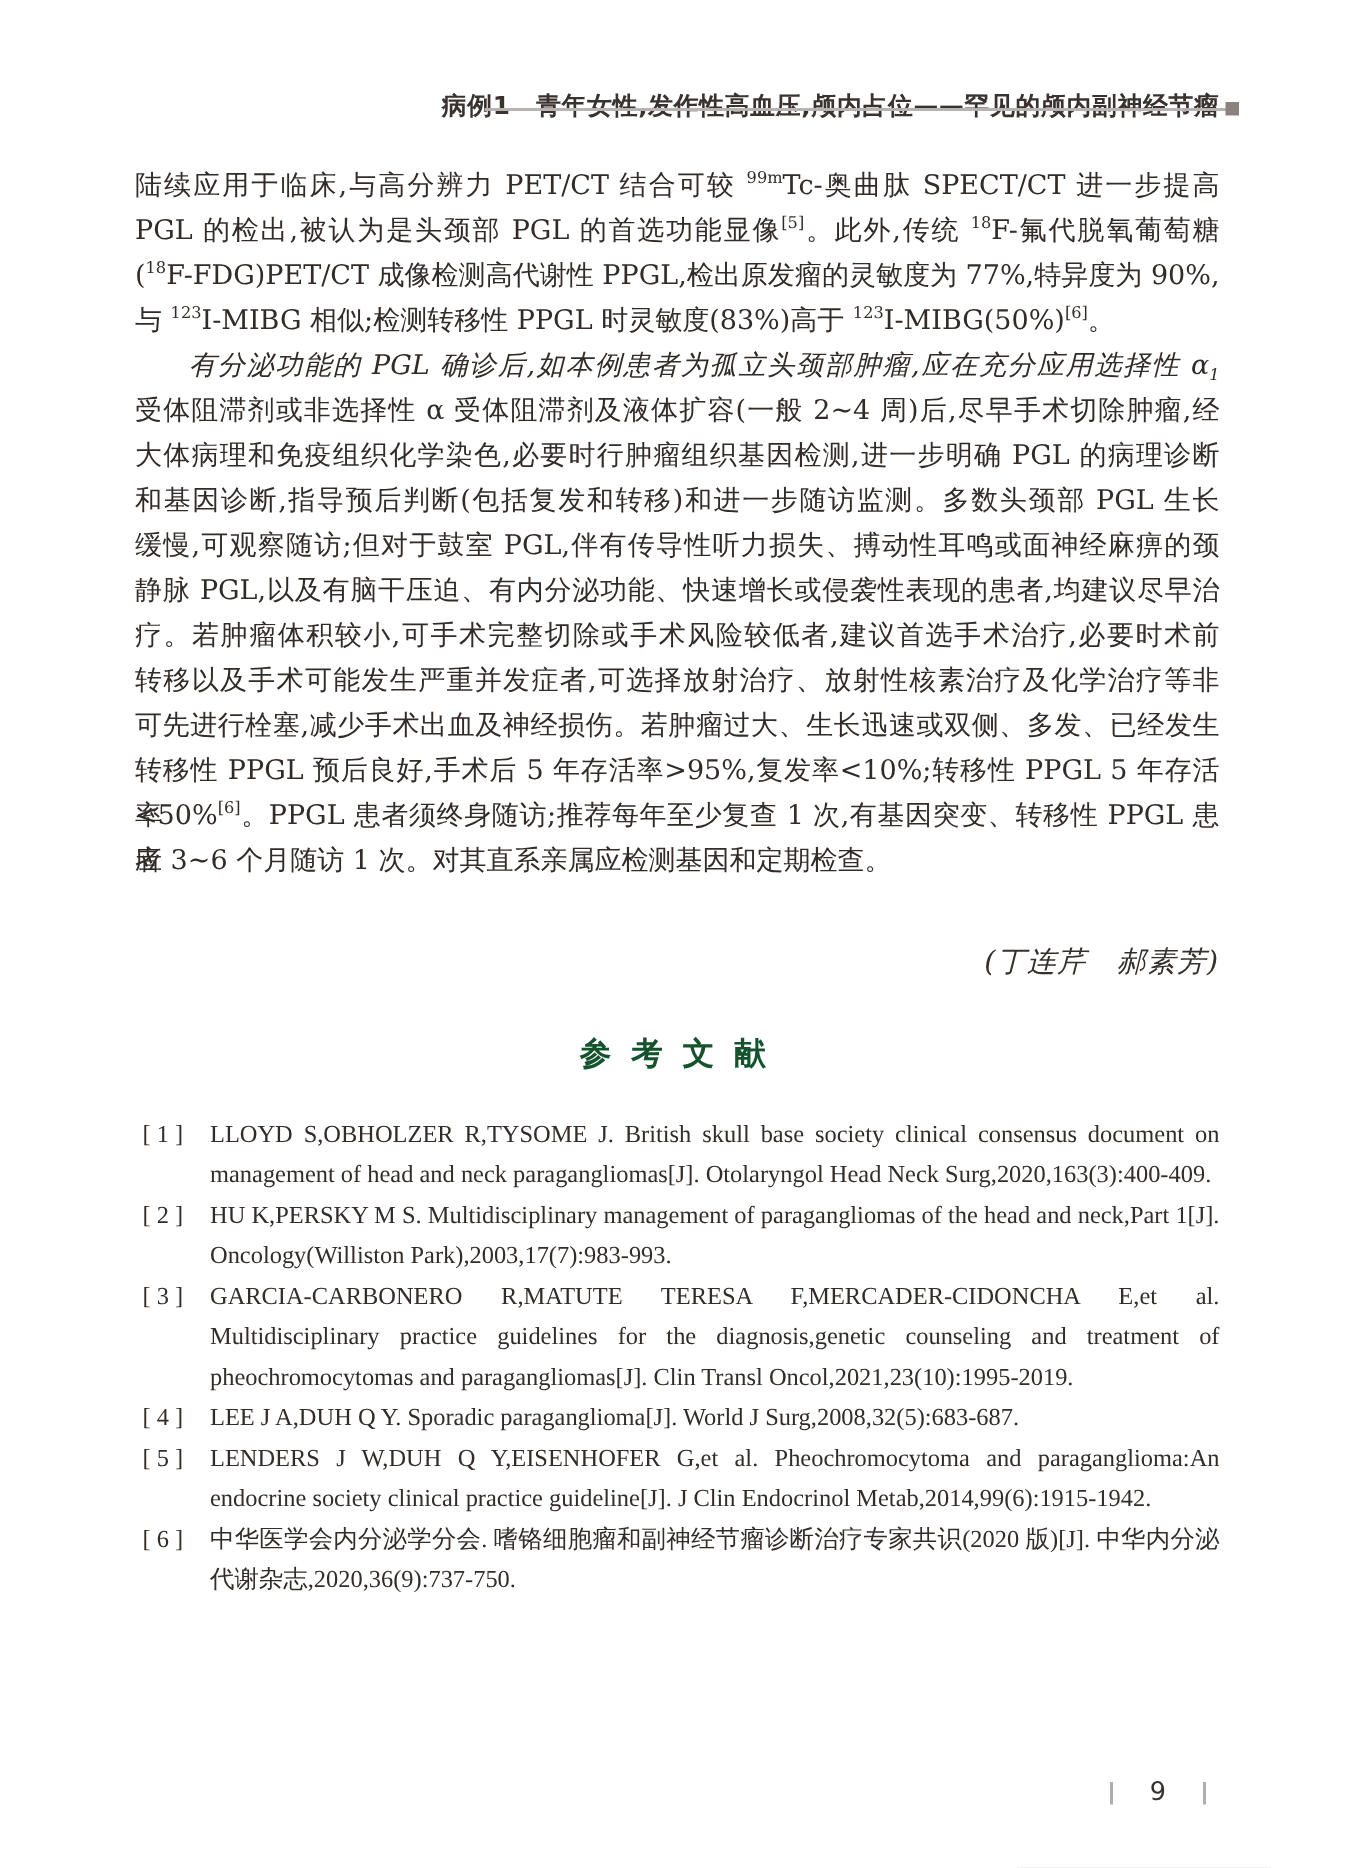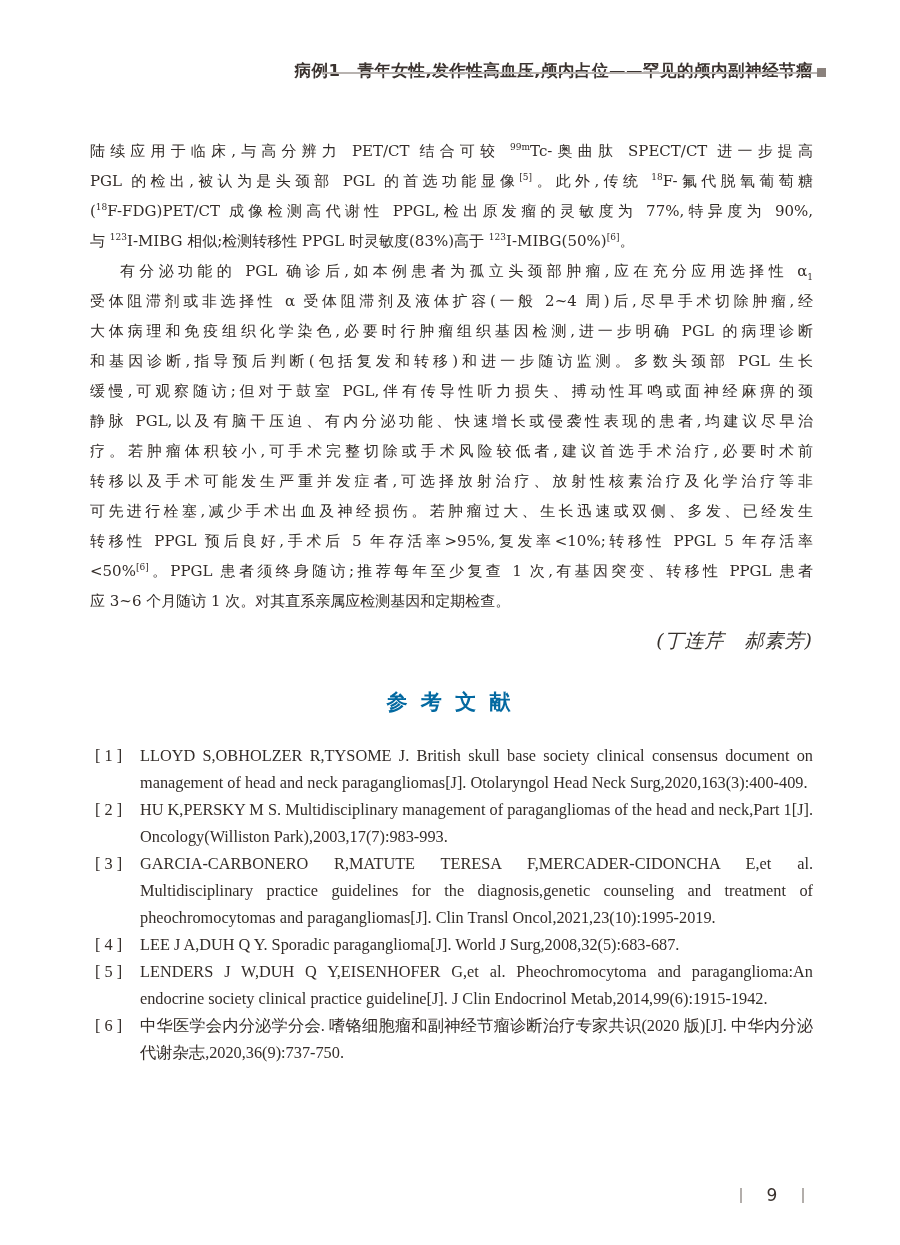--- a/index.html
+++ b/index.html
@@ -18,43 +18,43 @@
   .header-rule {
     position:absolute; top:72px; left:323px; width:497px; height:2px;
     background:#b8b3b0;
   }
   .header-rule-square {
     position:absolute; top:68px; left:817px; width:9px; height:9px;
     background:#8b827d;
   }
   
   .body-text {
-    position:absolute; top:136px; left:90px; width:723px;
-    font-size:15px;
+    position:absolute; top:109px; left:90px; width:723px;
+    font-size:18px;
   }
   .body-text .line {
     height:30px; line-height:30px;
     text-align:justify; text-align-last:justify; -moz-text-align-last:justify;
     overflow:visible; white-space:nowrap0;
   }
   .body-text .line.last { text-align-last:left; -moz-text-align-last:left; }
-  .body-text .line.indent { text-indent:2em; }
+  .body-text .line.indent { text-indent:2em;font-style:italic; }
   sup { font-size:0.6em; vertical-align:super; line-height:0; }
   sub { font-size:0.6em; vertical-align:sub; line-height:0; }
   
   .signature {
     position:absolute; top:628px; left:90px; width:723px;
     text-align:right; font-size:19px; font-style:italic; letter-spacing:1px;
     color:#36302c;
   }
   
   .ref-heading {
     position:absolute; top:688px; left:0; width:900px;
     text-align:center; font-family:"DejaVu Sans", sans-serif;
-    font-weight:700; font-size:21px; letter-spacing:3px; color:#0369a1;
+    font-weight:700; font-size:21px; letter-spacing:3px; color:#14532d;
   }
   .references {
     position:absolute; top:742px; left:95px; width:718px;
     font-family:"Liberation Serif", serif; font-size:16.3px; color:#332c28;
   }
   .ref-row { display:flex; align-items:flex-start; }
   .ref-label { flex:0 0 45px; width:45px; line-height:27px; }
   .ref-text  { flex:1; line-height:27px; text-align:justify; }
   
   .footer {

